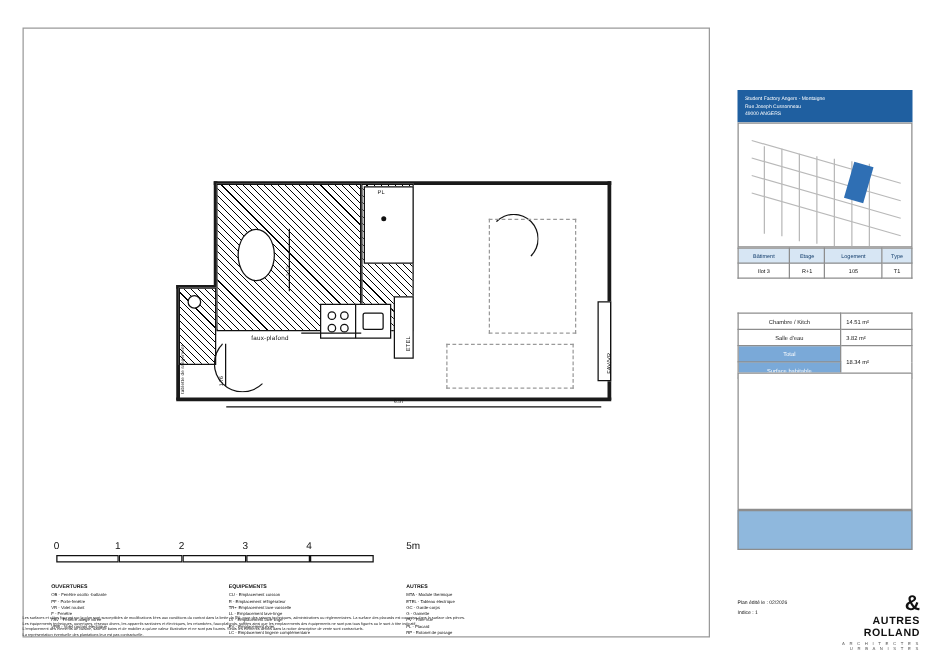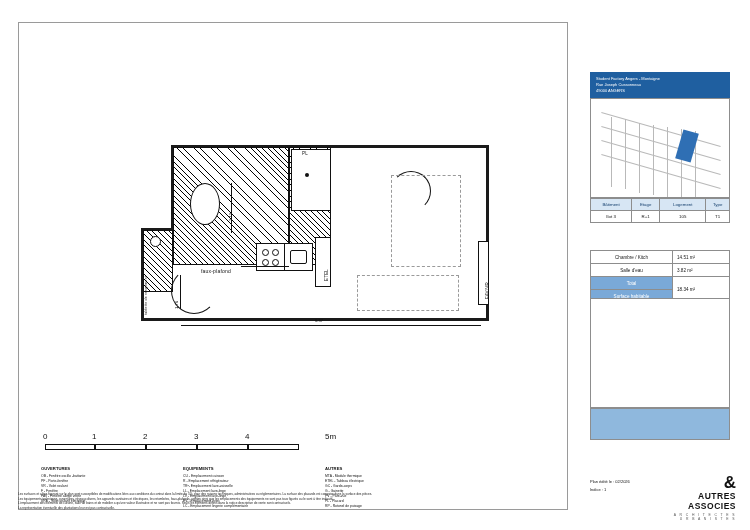--- a/index.html
+++ b/index.html
@@ -259,18 +259,18 @@
   <div class="bluebar"></div>
 
   <div class="meta">
     <div>Plan édité le : 02/2026</div>
     <div>Indice :       1</div>
   </div>
 
   <div class="arch">
     <div class="amp">&amp;</div>
     <div class="n1">AUTRES</div>
-    <div class="n1">ASSOCIES</div>
+    <div class="n1">ROLLAND</div>
     <div class="n2">A R C H I T E C T E S</div>
     <div class="n3">U R B A N I S T E S</div>
   </div>
 
 </div>
 
 </body></html>

